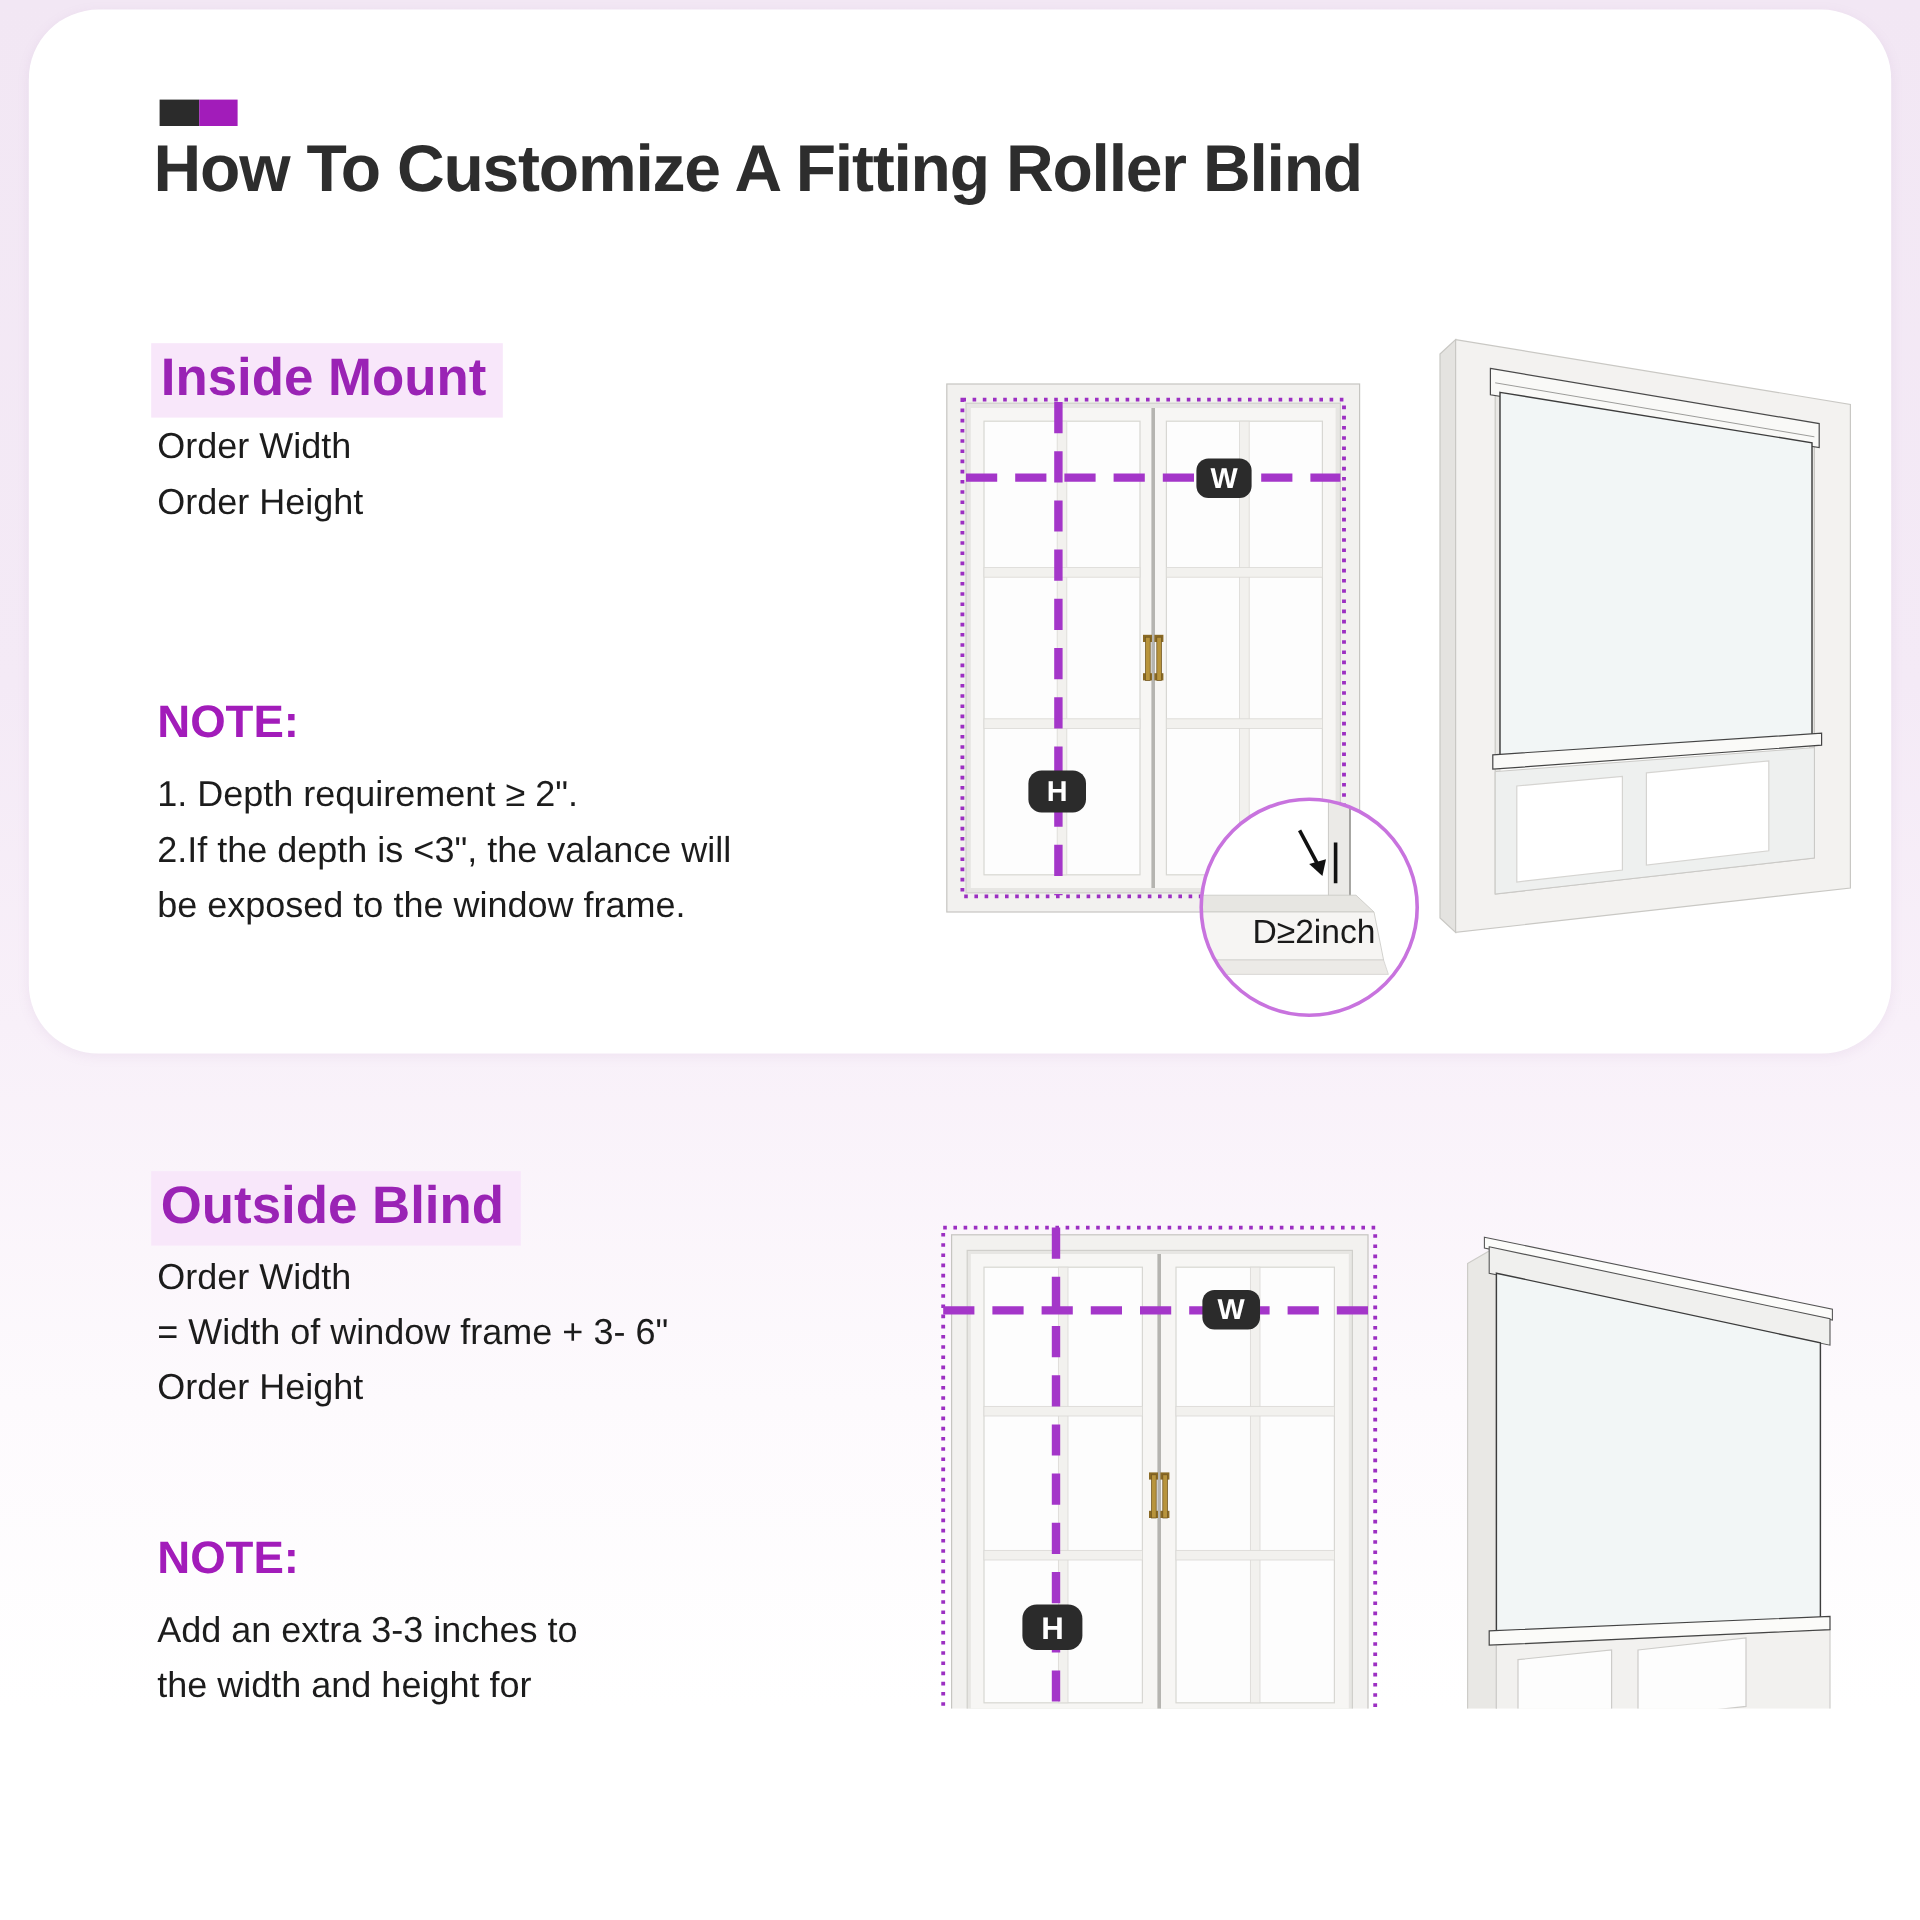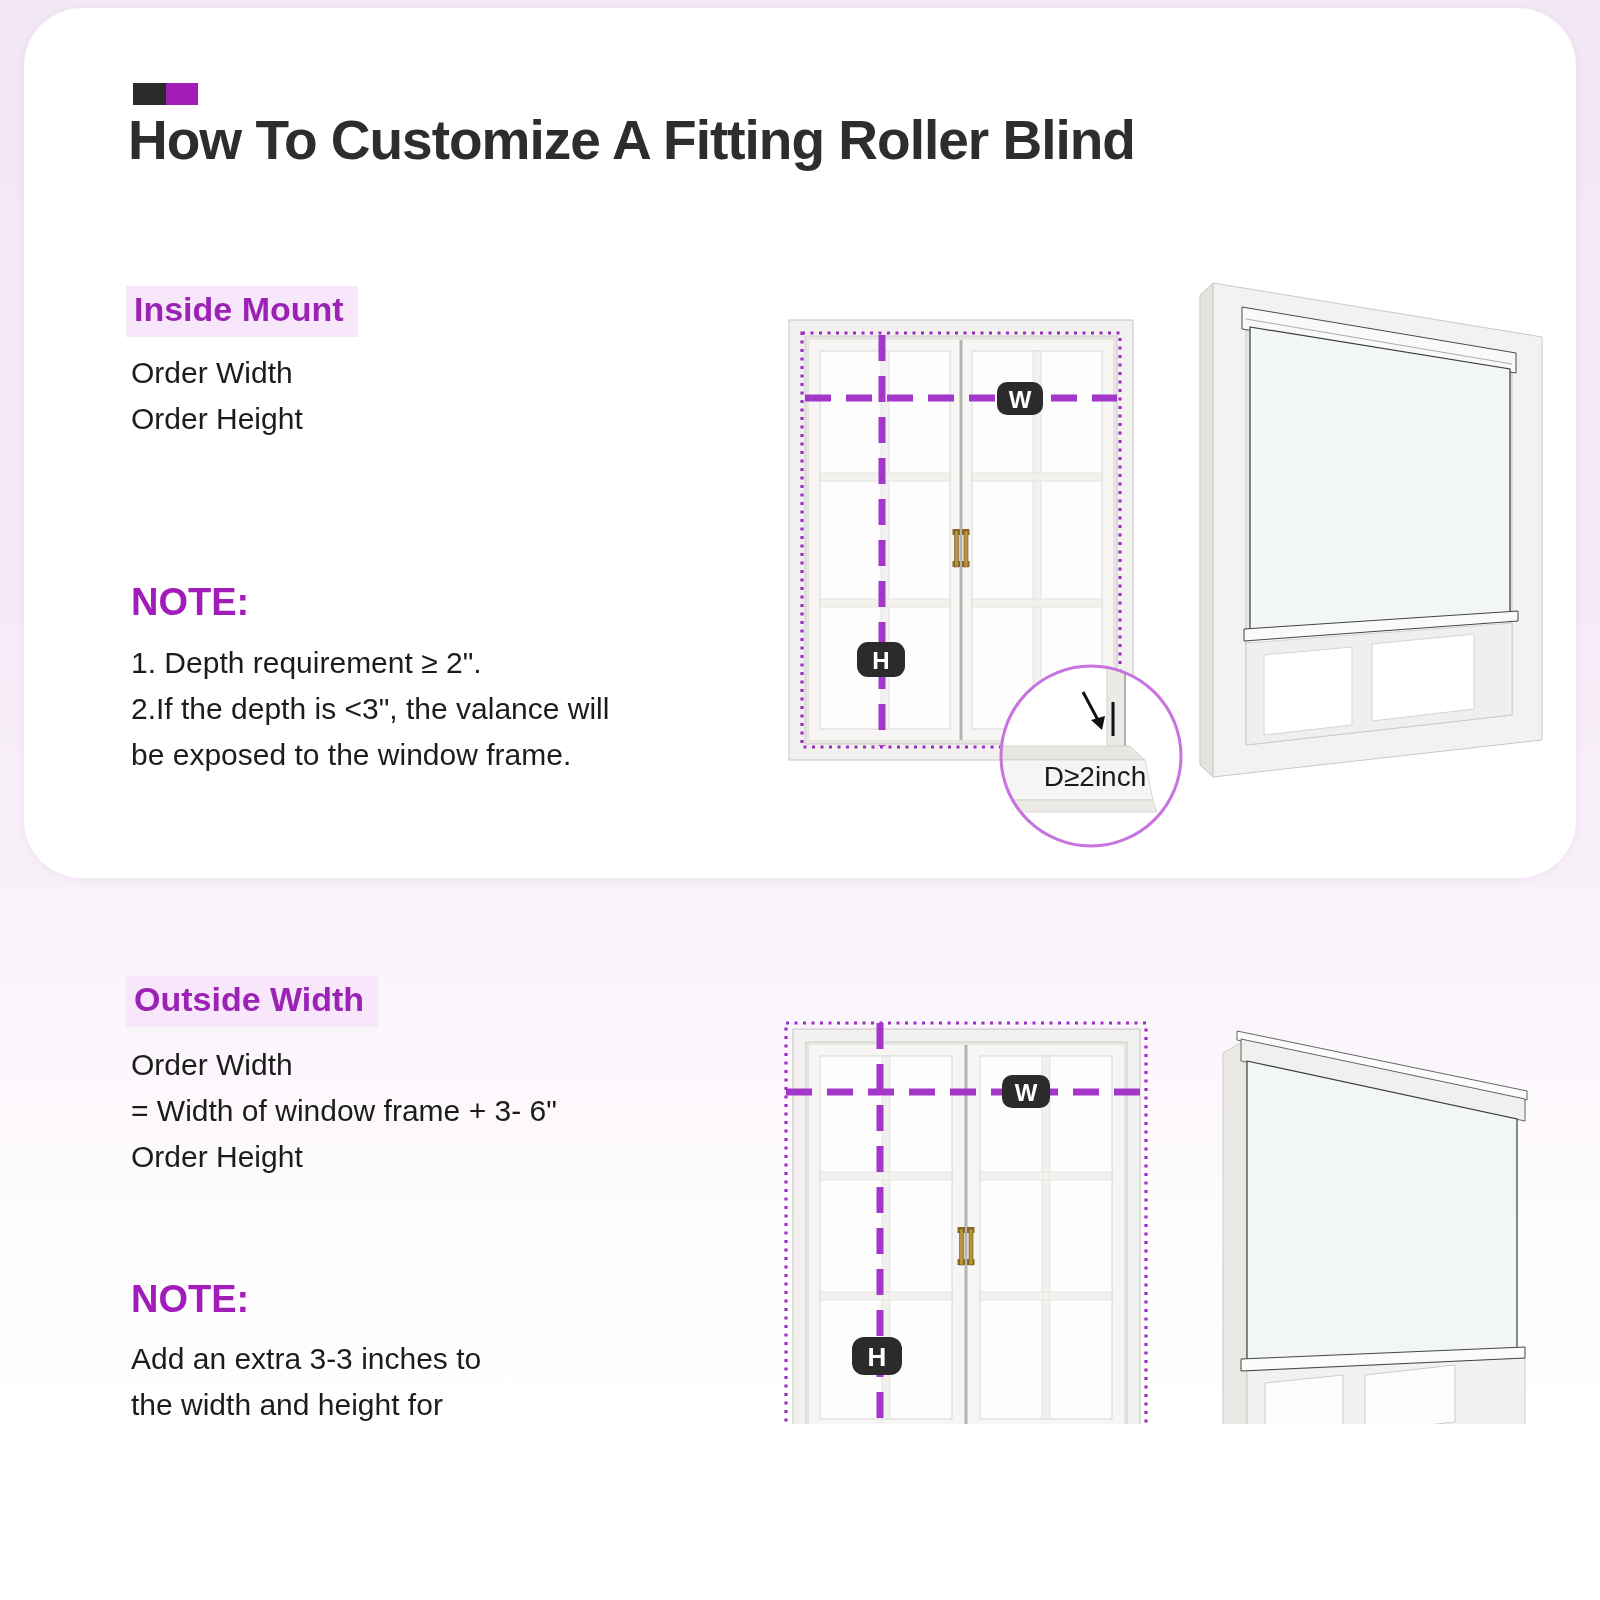--- a/index.html
+++ b/index.html
@@ -6,21 +6,21 @@
   body{font-family:"Liberation Sans","DejaVu Sans",sans-serif;}
   .stage{position:relative;width:1600px;height:1424px;overflow:hidden;
     background:linear-gradient(180deg,#f2e7f4 0%,#f4eaf6 40%,#f8f0f9 60%,#fdfafd 82%,#ffffff 100%);}
   .card{position:absolute;left:24px;top:8px;width:1552px;height:870px;background:#ffffff;
     border-radius:58px;box-shadow:0 2px 10px rgba(170,130,180,0.10);}
   .deco{position:absolute;width:33px;height:22px;}
   .deco.black{left:133px;top:83px;background:#2b2b2b;}
   .deco.purple{left:166px;top:83px;width:32px;background:#a21cba;}
   .title{position:absolute;left:128px;top:108px;font-size:55px;font-weight:bold;
     color:#2d2d2d;letter-spacing:-1px;white-space:nowrap;}
-  .section-heading{position:absolute;display:inline-block;font-size:34px;font-weight:bold;
+  .section-heading{position:absolute;display:inline-block;font-size:44px;font-weight:bold;
     color:#9a23b5;background:#f8e7fa;padding:4px 14px 8px 8px;white-space:nowrap;}
   .body-text{position:absolute;font-size:30px;color:#1c1c1c;line-height:46px;white-space:nowrap;}
   .note-heading{position:absolute;font-size:38px;font-weight:bold;color:#a21cba;white-space:nowrap;}
   svg{position:absolute;overflow:visible;}
   svg text.badge-label{font-family:"Liberation Sans",sans-serif;font-weight:bold;fill:#ffffff;}
   svg text.depth-label{font-family:"Liberation Sans",sans-serif;fill:#1a1a1a;}
   .z1{z-index:1}.z2{z-index:2}
 </style>
 </head>
 <body>
@@ -123,21 +123,21 @@
       <g>
         <line x1="88" y1="32" x2="104" y2="62" stroke="#111111" stroke-width="3"></line>
         <polygon points="107,70 96,60 110,56" fill="#111111"></polygon>
         <line x1="118" y1="42" x2="118" y2="76" stroke="#111111" stroke-width="3"></line>
       </g>
       <text class="depth-label" x="100" y="126" font-size="28" text-anchor="middle">D≥2inch</text>
     </g>
     <circle cx="96" cy="96" r="90" fill="none" stroke="#c873de" stroke-width="3"></circle>
   </svg>
 
-  <div class="section-heading z1" style="left:126px;top:976px;">Outside Width</div>
+  <div class="section-heading z1" style="left:126px;top:976px;">Outside Blind</div>
 
   <div class="body-text z1" style="left:131px;top:1042px;">
     <div>Order Width</div>
     <div>= Width of window frame + 3- 6"</div>
     <div>Order Height</div>
   </div>
 
   <div class="note-heading z1" style="left:131px;top:1278px;">NOTE:</div>
 
   <div class="body-text z1" style="left:131px;top:1336px;">

